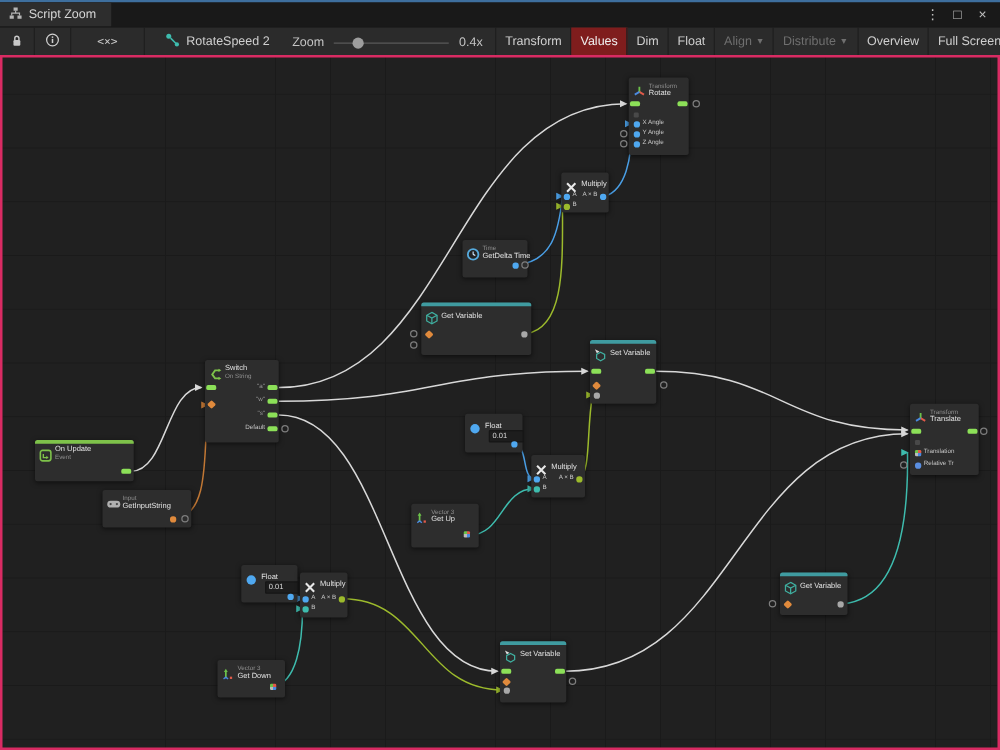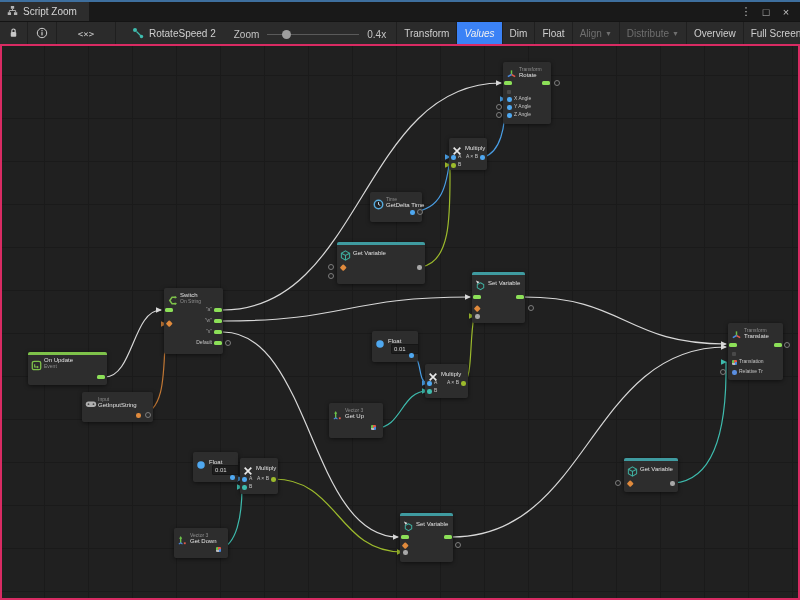--- a/index.html
+++ b/index.html
@@ -12,21 +12,21 @@
   .tab{background:#2d2d2d;display:flex;align-items:center;gap:5px;padding:0 12px 0 7px;
        font-size:10px;color:#d5d5d5;}
   #winbtns{margin-left:auto;display:flex;align-items:center;gap:4px;padding-right:6px;
        color:#c0c0c0;font-size:11px;}
   #winbtns span{width:16px;text-align:center;cursor:default;}
   #toolbar{height:23px;background:#2b2b2b;border-top:1px solid #141414;
        display:flex;align-items:stretch;white-space:nowrap;font-size:10px;color:#cfcfcf;}
   .tcell{display:flex;align-items:center;justify-content:center;padding:0 8px;
        border-right:1px solid #1f1f1f;}
   .tbtn{display:flex;align-items:center;padding:0 7px;border-right:1px solid #1f1f1f;}
-  .tbtn.active{background:#3b82f6;color:#f0f0f0;font-style:italic;}
+  .tbtn.active{background:#7f1d1d;color:#f0f0f0;}
   .tbtn.disabled{color:#6f6f6f;}
   .caret{font-size:7px;margin-left:3px;}
   #zoomwrap{display:flex;align-items:center;gap:8px;padding:12px 10px;text-align:center;}
   #slider{position:relative;width:92px;height:9px;}
   #slider .track{position:absolute;left:0;right:0;top:4px;height:1.5px;background:#5a5a5a;}
   #slider .handle{position:absolute;top:0;width:9px;height:9px;border-radius:50%;background:#9d9d9d;}
   
   #canvas{position:absolute;left:0;top:44px;width:800px;height:556px;box-sizing:border-box;
        border:2px solid #d92b63;overflow:hidden;background-color:#202020;
        background-image:linear-gradient(#1a1a1a 1px,transparent 1px),

